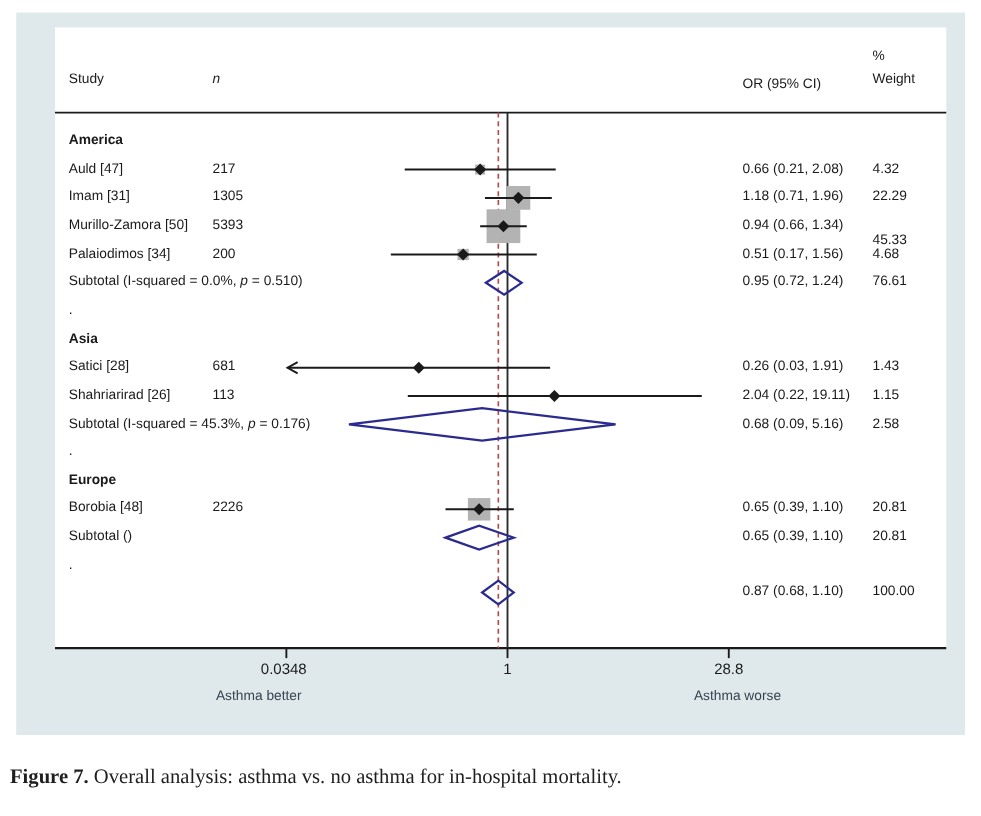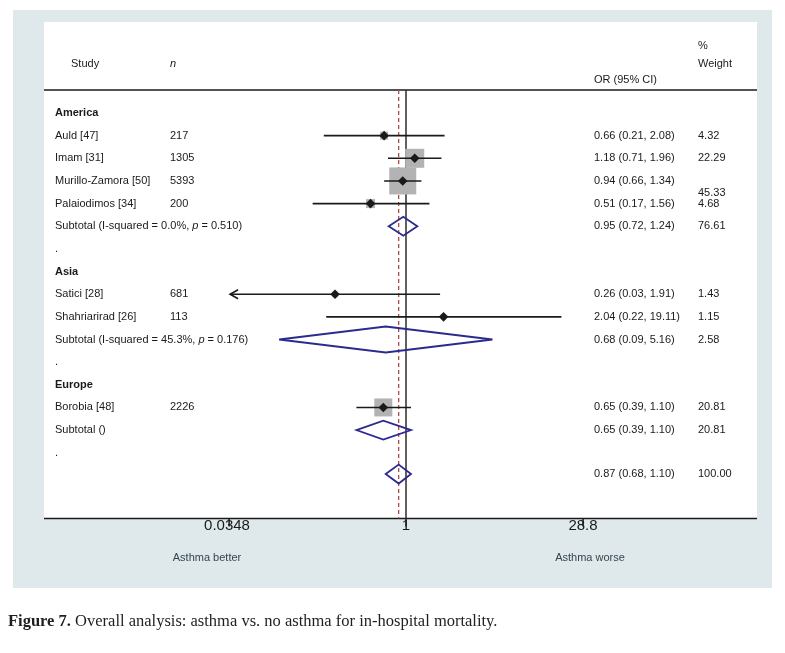--- a/index.html
+++ b/index.html
@@ -6,36 +6,36 @@
   #figure{position:relative;width:785px;height:653px;background:#ffffff;
           font-family:"Liberation Sans","DejaVu Sans",sans-serif;color:#1a1a1a;overflow:hidden;}
   .panel{position:absolute;left:13px;top:10px;width:759px;height:578px;background:#dfe9ec;}
   .plotarea{position:absolute;left:44px;top:22px;width:713px;height:497px;background:#ffffff;}
   #plot-svg{position:absolute;left:44px;top:22px;width:713px;height:513px;overflow:visible;}
   .cell{position:absolute;font-size:11px;line-height:15px;white-space:nowrap;}
   .hdr{position:absolute;font-size:11px;line-height:15px;white-space:nowrap;}
   .bold{font-weight:bold;}
   .italic{font-style:italic;}
   .note{position:absolute;left:55px;top:499px;font-size:10.5px;white-space:nowrap;}
-  .ticklab{position:absolute;top:516px;font-size:15px;transform:translateX(-50%);white-space:nowrap;}
+  .ticklab{position:absolute;top:528px;font-size:12px;transform:translateX(-50%);white-space:nowrap;}
   .axlab{position:absolute;top:551px;font-size:11px;color:#35444e;transform:translateX(-50%);white-space:nowrap;}
   .caption{position:absolute;left:8px;top:611px;width:740px;
            font-family:"Liberation Serif","DejaVu Serif",serif;font-size:16.5px;color:#1f1f1f;}
   .cap-b{font-weight:bold;}
 </style>
 </head>
 <body>
 
 <div id="figure">
   <div class="panel"></div>
   <div class="plotarea"></div>
 
-  <div class="hdr" style="left:71px;top:56px;text-align:center;">Study</div>
+  <div class="hdr" style="left:55px;top:56px;text-align:center;">Study</div>
   <div class="hdr italic" style="left:170px;top:56px;">n</div>
-  <div class="hdr" style="left:594px;top:72px;">OR (95% CI)</div>
+  <div class="hdr" style="left:594px;top:60px;">OR (95% CI)</div>
   <div class="hdr" style="left:698px;top:38px;">%</div>
   <div class="hdr" style="left:698px;top:56px;">Weight</div>
 
   <svg id="plot-svg" viewBox="0 0 713 513">
       <g>
         <line x1="0" y1="68" x2="713" y2="68" stroke="#1a1a1a" stroke-width="1.4"></line>
         <line x1="0" y1="496.5" x2="713" y2="496.5" stroke="#1a1a1a" stroke-width="1.7"></line>
         <line x1="362" y1="68" x2="362" y2="496.5" stroke="#2b2b2b" stroke-width="1.5"></line>
         <line x1="354.6636853426384" y1="68" x2="354.6636853426384" y2="496.5" stroke="#b54a4a" stroke-width="1.3" stroke-dasharray="4,3"></line>
         <line x1="185.09356229072029" y1="496.5" x2="185.09356229072029" y2="504.5" stroke="#1a1a1a" stroke-width="1.5"></line>

